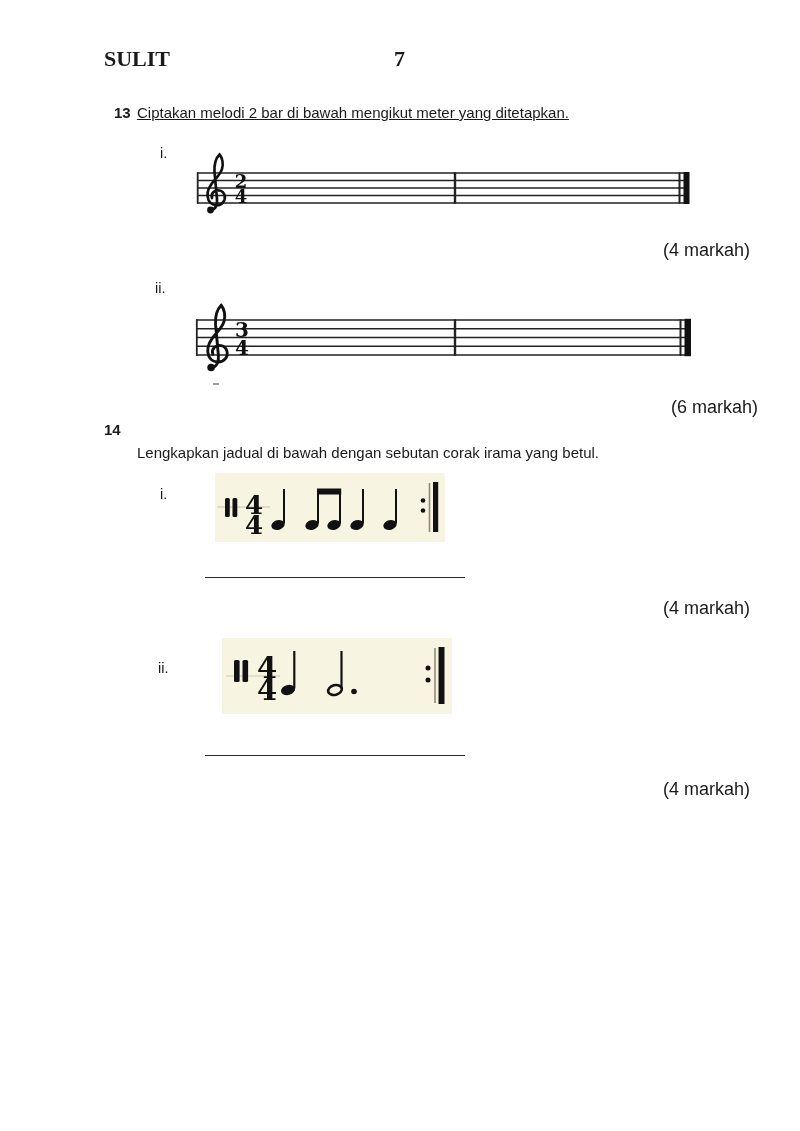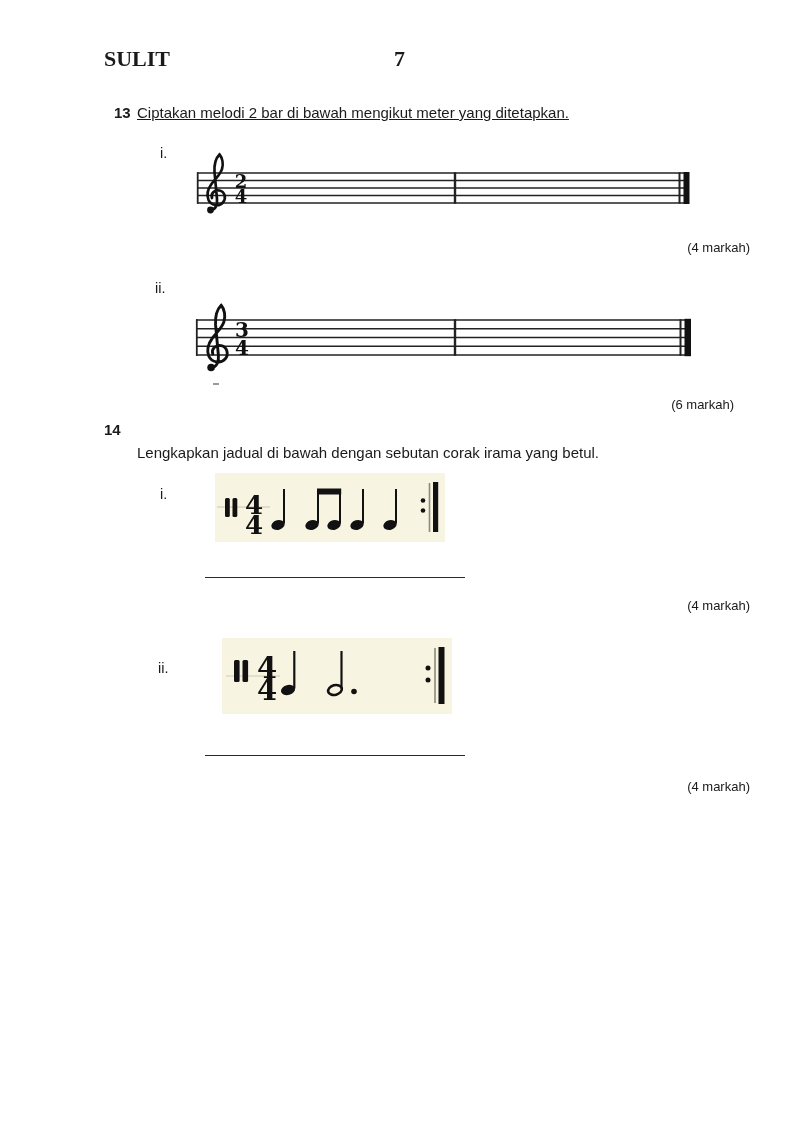--- a/index.html
+++ b/index.html
@@ -5,21 +5,21 @@
   html,body{margin:0;padding:0;}
   body{
     width:800px;height:1131px;position:relative;background:#ffffff;
     font-family:"Liberation Sans","DejaVu Sans",sans-serif;color:#1a1a1a;
   }
   .abs{position:absolute;}
   .serif-bold{font-family:"Liberation Serif","DejaVu Serif",serif;font-weight:bold;font-size:22px;}
   .qnum{font-weight:bold;font-size:15px;}
   .qtext{font-size:15px;}
   .part-label{font-size:14.5px;}
-  .marks{font-size:13px;width:190px;text-align:right;}
+  .marks{font-size:18px;width:190px;text-align:right;}
   .answer-line{border-top:1.5px solid #2a2a2a;height:0;width:260px;}
   .rhythm-card{background:#f8f4e2;}
   svg{display:block;}
 </style>
 </head>
 <body>
 
 <div class="abs serif-bold" style="left:104px;top:46px;">SULIT</div>
 <div class="abs serif-bold" style="left:394px;top:46px;">7</div>
 
@@ -77,21 +77,21 @@
     <circle cx="17.5" cy="62" r="3.4" fill="#111"></circle>
     <path d="M 17.5,62 C 23,62 24.5,56 24,51 L 21.5,24 C 21,16 23,10 26.5,6.5 C 29.5,10 30.5,16 29,21 C 27.5,26.5 22,31 18.5,36 C 14.5,41.5 13.5,47 15.5,52 C 18,57.5 26,59 30,54.5 C 33.5,50.5 32,43.5 26.5,42.5 C 21.5,41.5 17.5,45.5 19,50" fill="none" stroke="#111" stroke-width="2.6" stroke-linecap="round"></path>
   </g>
   <g font-family="DejaVu Serif, Liberation Serif, serif" font-weight="bold" font-size="20" fill="#111" text-anchor="middle">
     <text x="49" y="41.5">3</text>
     <text x="49" y="59.5">4</text>
   </g>
   <rect x="20" y="88" width="6" height="2" fill="#999"></rect>
 </svg>
 
-<div class="abs marks" style="left:544px;top:397px;">(6 markah)</div>
+<div class="abs marks" style="left:568px;top:397px;">(6 markah)</div>
 
 <div class="abs qnum" style="left:104px;top:421px;">14</div>
 <div class="abs qtext" style="left:137px;top:444px;">Lengkapkan jadual di bawah dengan sebutan corak irama yang betul.</div>
 
 <div class="abs part-label" style="left:160px;top:486px;">i.</div>
 
 <div class="abs rhythm-card" style="left:215px;top:473px;width:230px;height:69px;">
   <svg width="230" height="69" viewBox="0 0 230 69">
     <line x1="2" y1="34" x2="55" y2="34" stroke="#d9d4be" stroke-width="1.5"></line>
 

